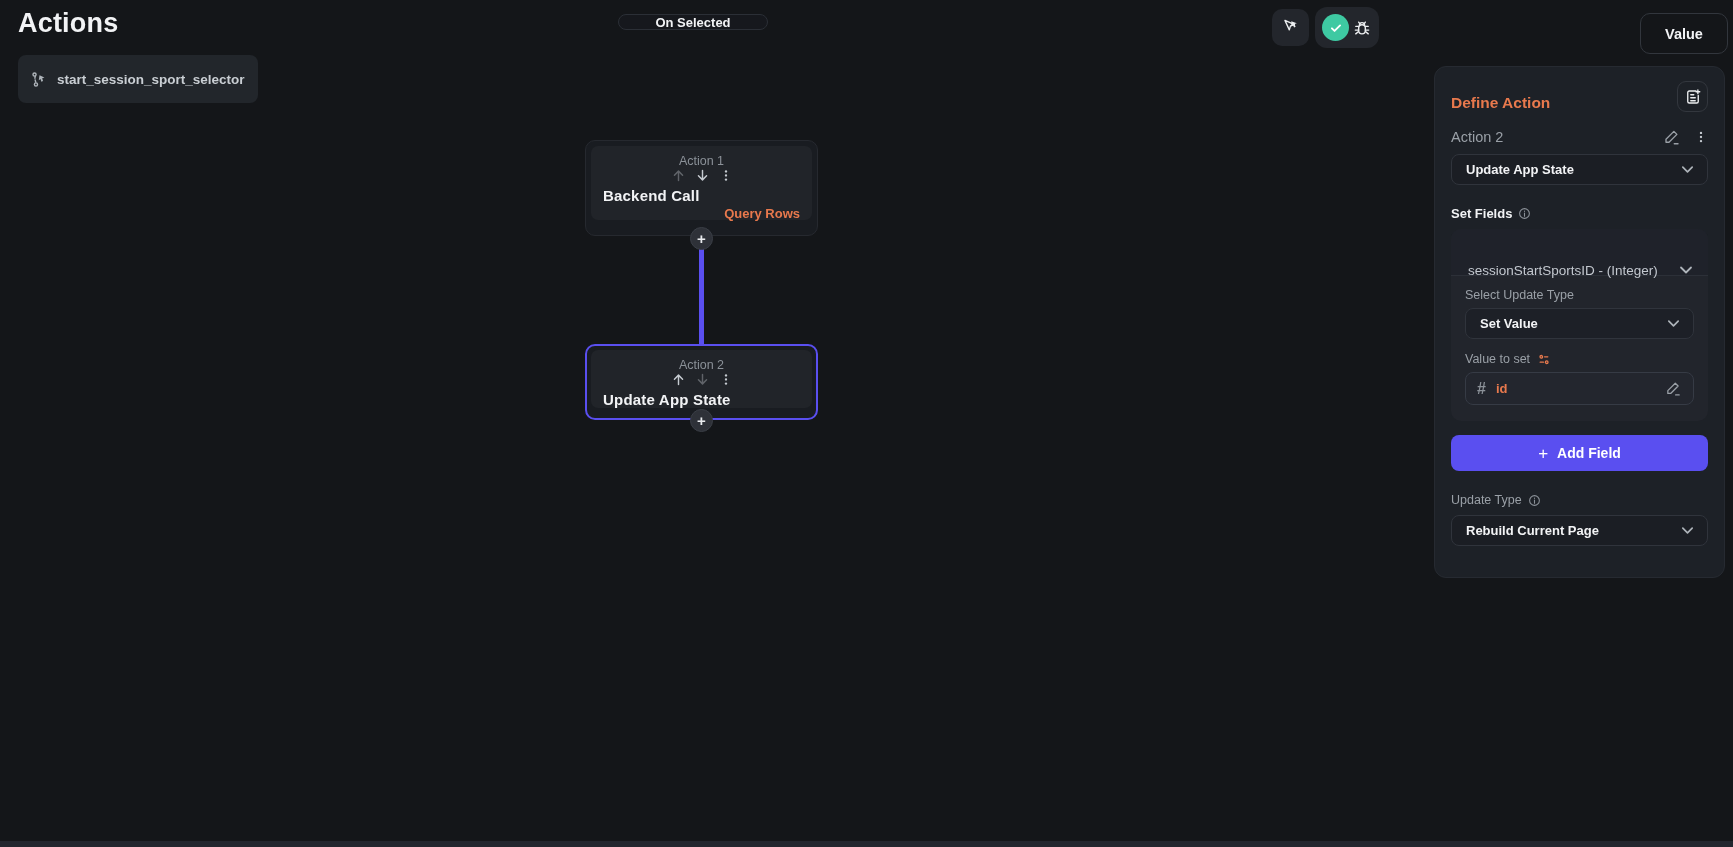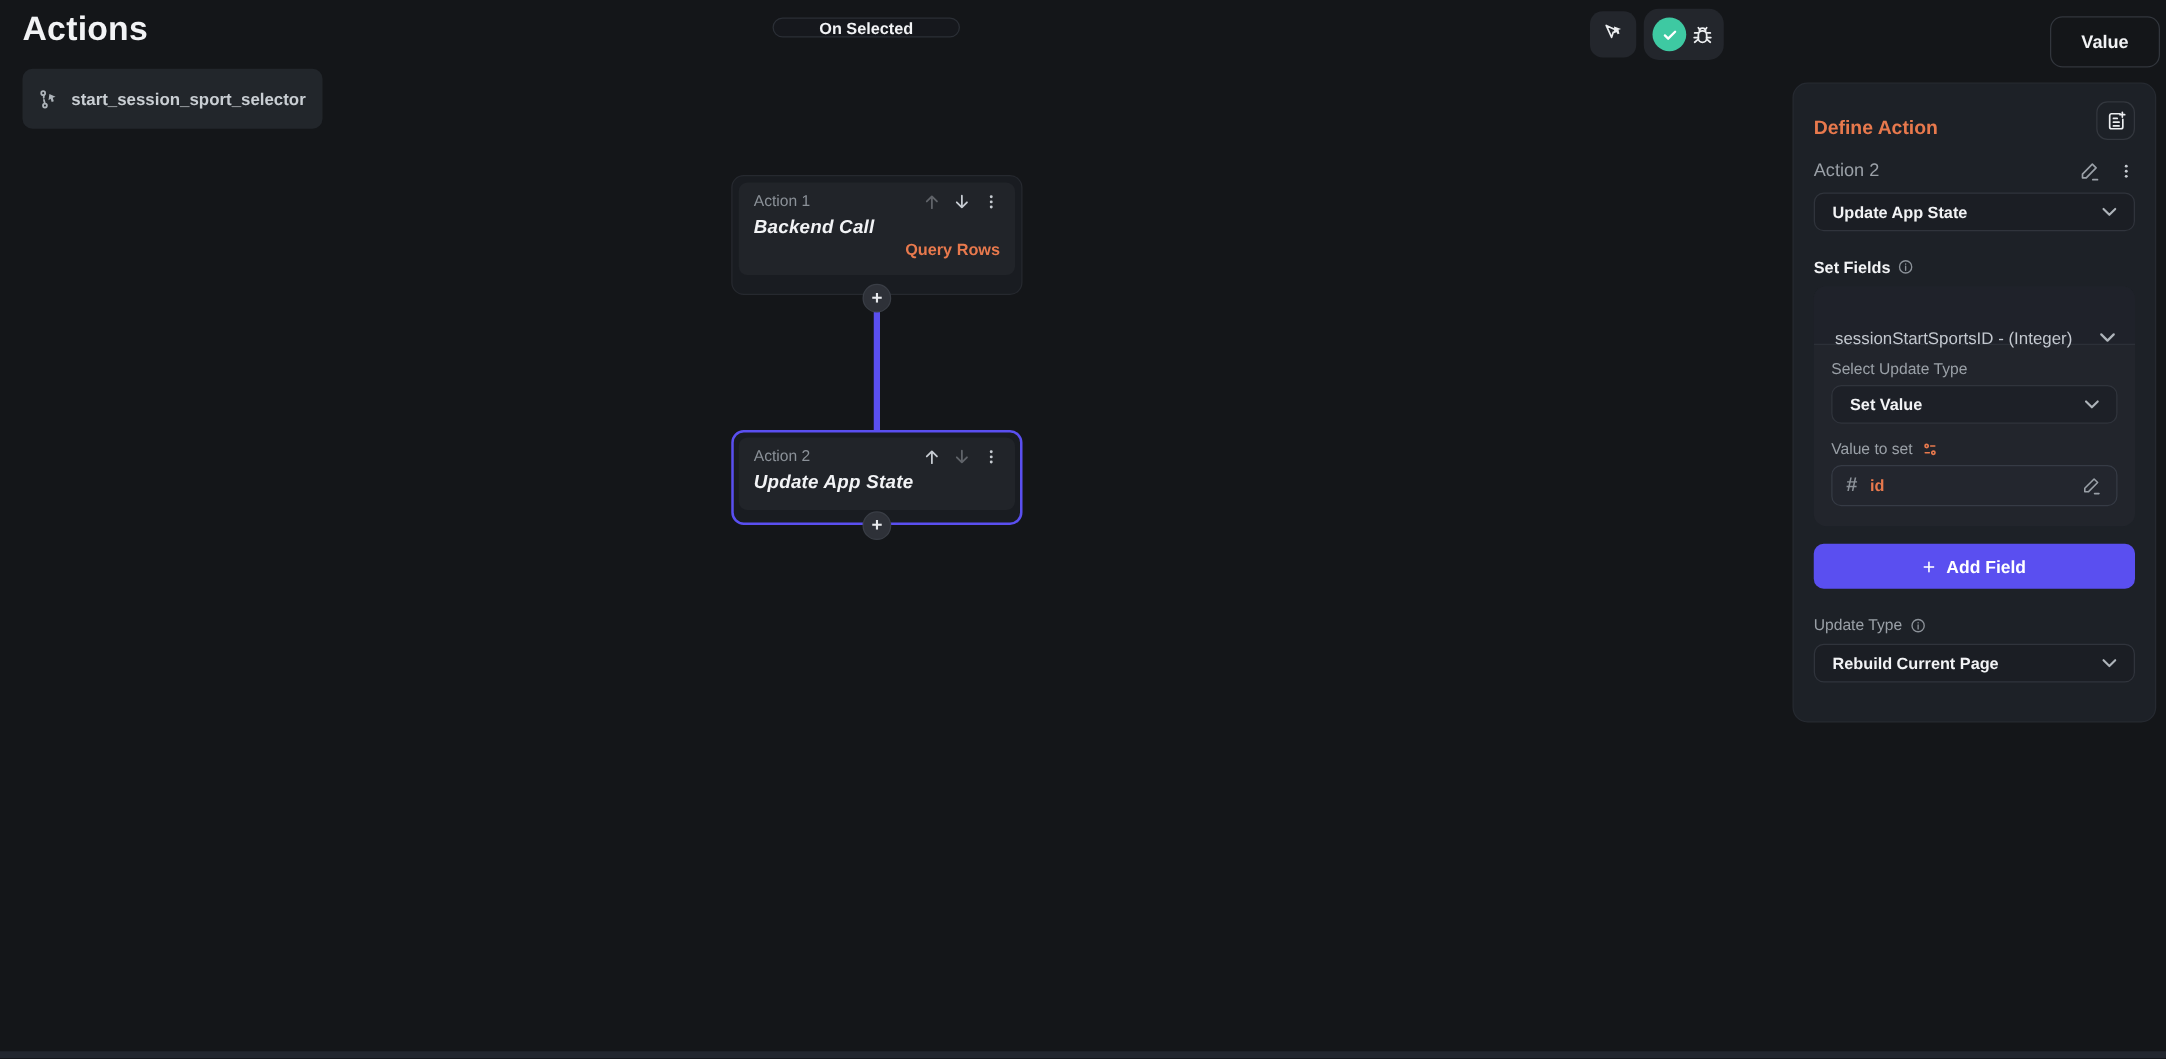--- a/index.html
+++ b/index.html
@@ -53,24 +53,24 @@
     width:233px;background:var(--card);border:1px solid #26292f;border-radius:10px;
     cursor:pointer;
   }
   .node-1{left:585px;top:140px;height:96px;}
   .node-2{left:585px;top:344px;height:76px;border:2px solid var(--purple);}
   .node-inner{
     margin:5px;background:var(--card-inner);border-radius:7px;padding:8px 12px 10px 12px;
   }
   .node-1 .node-inner{height:74px;}
   .node-2 .node-inner{height:58px;margin:4px;}
-  .node-head{display:flex;align-items:flex-start;justify-content:space-between;}
+  .node-head{display:flex;align-items:center;justify-content:space-between;flex-direction:column;}
   .node-label{font-size:12.5px;color:#8b9198;}
   .node-icons{display:flex;align-items:center;gap:9px;}
-  .node-title{font-size:15px;font-weight:bold;margin-top:4px;letter-spacing:.2px;font-style:italic;}
+  .node-title{font-size:15px;font-weight:bold;margin-top:4px;letter-spacing:.2px;}
   .node-sub{font-size:13px;font-weight:bold;color:var(--orange);margin-top:2px;text-align:right;}
   .plus-circle{
     width:23px;height:23px;border-radius:50%;background:#2e3138;border:1px solid #3a3e46;
     color:#e8eaed;display:flex;align-items:center;justify-content:center;
     font-size:15px;font-weight:bold;cursor:pointer;z-index:3;line-height:1;
   }
   .plus-1{left:690px;top:227px;}
   .plus-2{left:690px;top:409px;}
   .dim{opacity:.38;}
   

